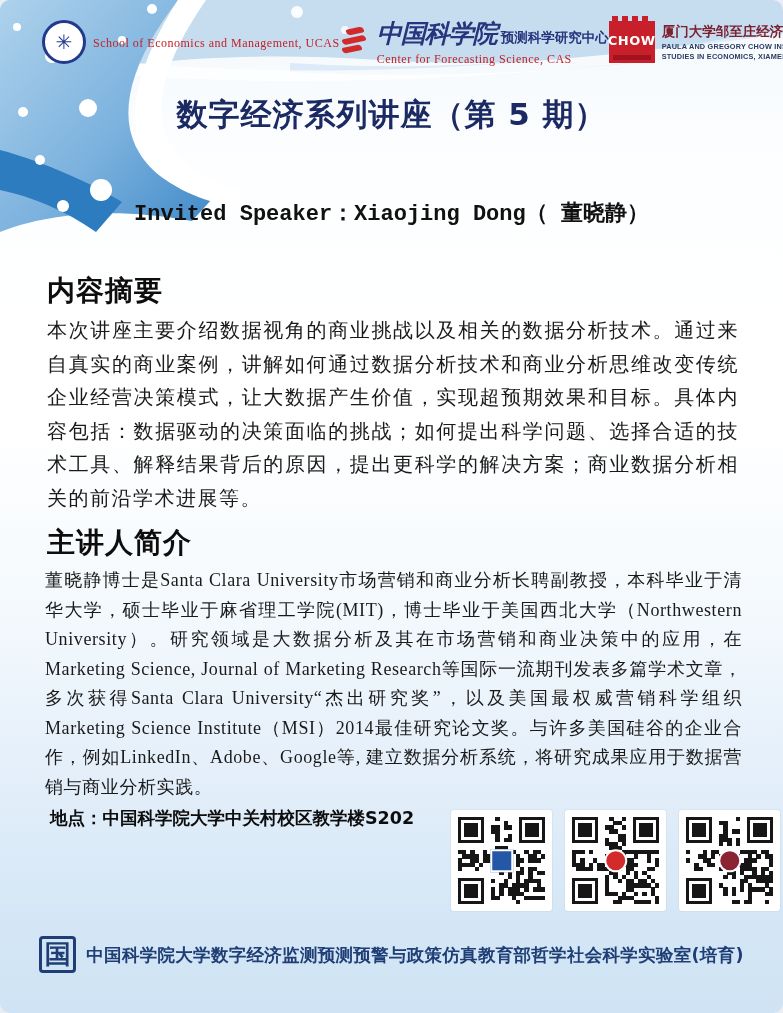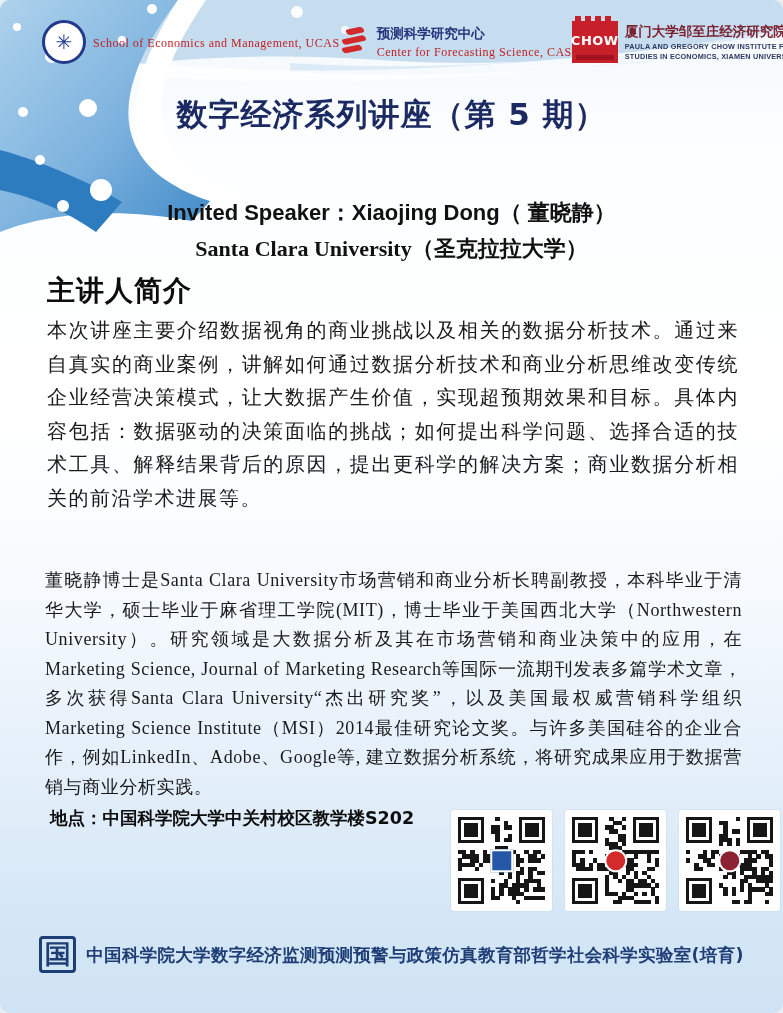--- a/index.html
+++ b/index.html
@@ -27,21 +27,21 @@
   .chowblock::before{content:"";position:absolute;top:-5px;left:3px;right:3px;height:5px;
     background:repeating-linear-gradient(90deg,#c8202a 0 6px,transparent 6px 10px);}
   .chowblock::after{content:"";position:absolute;bottom:3px;left:4px;right:4px;height:5px;background:#a3131f;}
   .chowtxt{color:#fff;font-weight:bold;font-size:13px;letter-spacing:.5px;font-family:"DejaVu Sans",sans-serif;margin-bottom:4px;}
   .chow-cn{font-family:"DejaVu Serif","Liberation Serif",serif;font-weight:bold;color:#7c2130;font-size:13.5px;white-space:nowrap;}
   .chow-en{color:#2c3a63;font-size:7.3px;letter-spacing:.2px;white-space:nowrap;font-weight:bold;margin-top:1px;}
 
   
   .title{position:absolute;top:94px;left:0;width:100%;text-align:center;color:#1b2a63;font-weight:bold;font-size:31px;letter-spacing:1px;font-family:"DejaVu Sans","Liberation Sans",sans-serif;}
   .subtitle{position:absolute;top:149px;left:0;width:100%;text-align:center;color:#141414;font-size:23px;font-family:"Liberation Serif","DejaVu Serif",serif;letter-spacing:1px;}
-  .speaker1{position:absolute;top:198px;left:0;width:100%;text-align:center;color:#111;font-weight:bold;font-size:22px;font-family:Liberation Sans, sans-serif;}
+  .speaker1{position:absolute;top:198px;left:0;width:100%;text-align:center;color:#111;font-weight:bold;font-size:22px;font-family:Liberation Mono, monospace;}
   .speaker2{position:absolute;top:234px;left:0;width:100%;text-align:center;color:#111;font-weight:bold;font-size:22px;font-family:"Liberation Serif","DejaVu Serif",serif;}
 
   
   .sec-h{position:absolute;left:47px;color:#0d0d0d;font-weight:bold;font-size:28px;font-family:"DejaVu Sans","Liberation Sans",sans-serif;letter-spacing:1px;}
   .h-abstract{top:272px;}
   .p-abstract{position:absolute;top:314px;left:47px;width:692px;color:#1a1a1a;font-size:20px;line-height:33.5px;text-align:justify;font-family:"Liberation Serif","DejaVu Serif",serif;letter-spacing:1.5px;}
   .h-bio{top:524px;}
   .p-bio{position:absolute;top:566px;left:45px;width:697px;color:#1a1a1a;font-size:18px;line-height:29.5px;text-align:justify;font-family:"Liberation Serif","DejaVu Serif",serif;letter-spacing:.6px;}
 
   
@@ -106,45 +106,46 @@
     </div>
 
     <div class="logo">
       <div class="casmark">
           <i></i>
           <i></i>
           <i></i>
         </div>
       <div class="l1-text">
         <div class="row1">
+          <span class="cal cal2">中国科学院</span>
           <span class="dept dept2">预测科学研究中心</span>
         </div>
         <div class="en-red">Center for Forecasting Science, CAS</div>
       </div>
     </div>
 
     <div class="logo">
       <div class="chowblock">
         <span class="chowtxt">CHOW</span>
       </div>
       <div class="l1-text">
         <div class="chow-cn">厦门大学邹至庄经济研究院</div>
         <div class="chow-en">PAULA AND GREGORY CHOW INSTITUTE FOR</div>
         <div class="chow-en">STUDIES IN ECONOMICS, XIAMEN UNIVERSITY</div>
       </div>
     </div>
   </div>
 
   <div class="title">数字经济系列讲座（第 5 期）</div>
   <div class="speaker1">Invited Speaker：Xiaojing Dong（ 董晓静）</div>
-  <div class="speaker2">Santa Clara University（圣克拉拉大学）</div>
-
-  <div class="sec-h h-abstract">主讲人简介</div>
+
+  <div class="sec-h h-abstract">内容摘要</div>
   <div class="p-abstract">本次讲座主要介绍数据视角的商业挑战以及相关的数据分析技术。通过来自真实的商业案例，讲解如何通过数据分析技术和商业分析思维改变传统企业经营决策模式，让大数据产生价值，实现超预期效果和目标。具体内容包括：数据驱动的决策面临的挑战；如何提出科学问题、选择合适的技术工具、解释结果背后的原因，提出更科学的解决方案；商业数据分析相关的前沿学术进展等。</div>
 
+  <div class="sec-h h-bio">主讲人简介</div>
   <div class="p-bio">董晓静博士是Santa Clara University市场营销和商业分析长聘副教授，本科毕业于清华大学，硕士毕业于麻省理工学院(MIT)，博士毕业于美国西北大学（Northwestern University）。研究领域是大数据分析及其在市场营销和商业决策中的应用，在Marketing Science, Journal of Marketing Research等国际一流期刊发表多篇学术文章，多次获得Santa Clara University“杰出研究奖”，以及美国最权威营销科学组织Marketing Science Institute（MSI）2014最佳研究论文奖。与许多美国硅谷的企业合作，例如LinkedIn、Adobe、Google等, 建立数据分析系统，将研究成果应用于数据营销与商业分析实践。</div>
 
   <div class="schedule">
     <div class="row">
       <span>地点：</span><span>中国科学院大学中关村校区教学楼S202</span>
     </div>
   </div>
 
   <div class="qr-row">
     <div class="qr-card">

